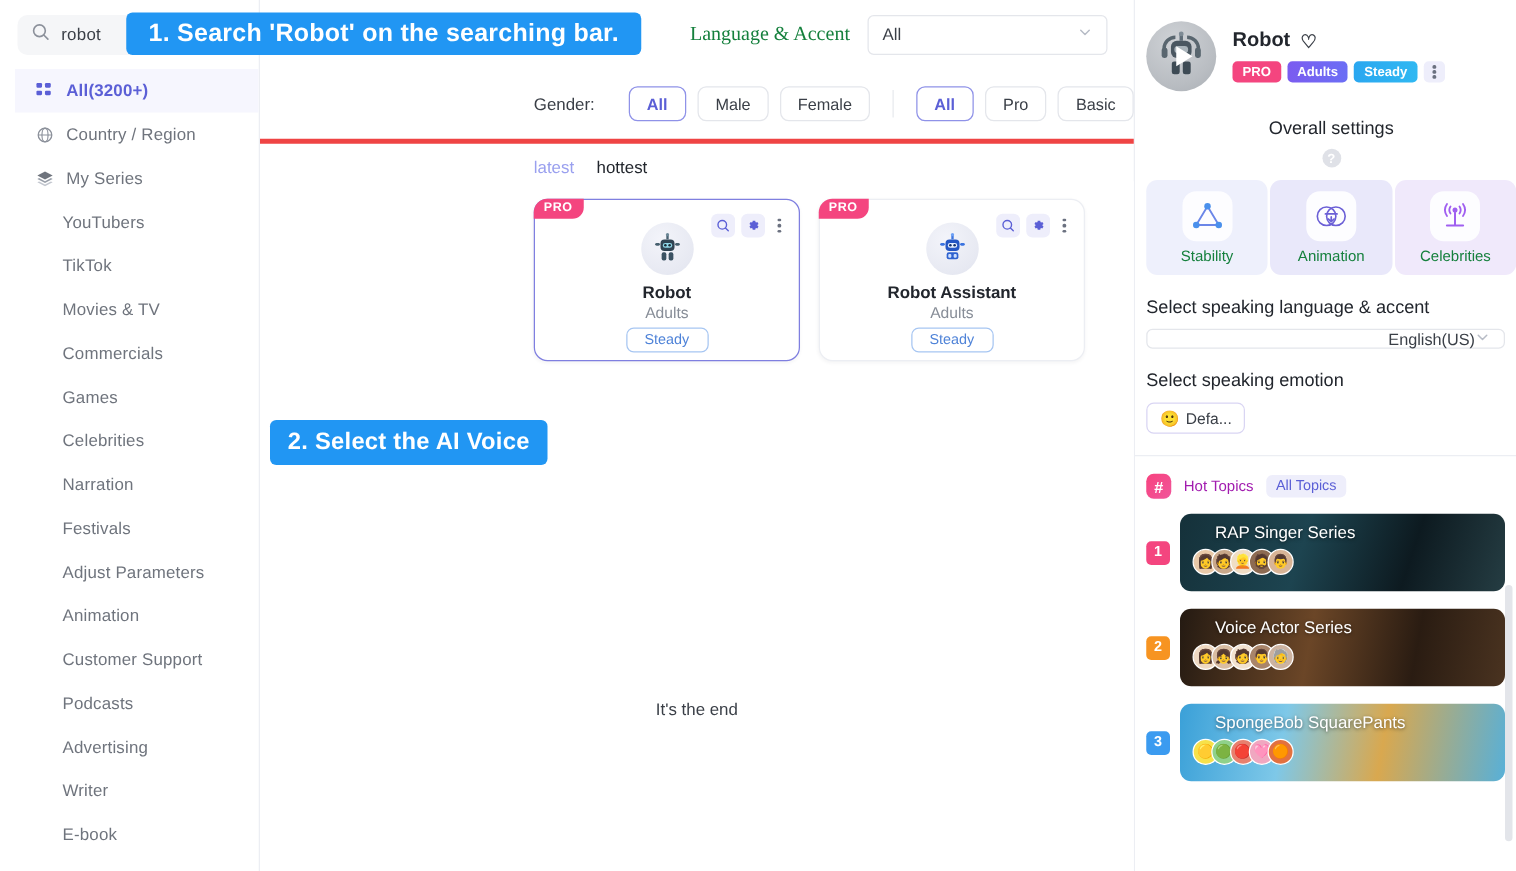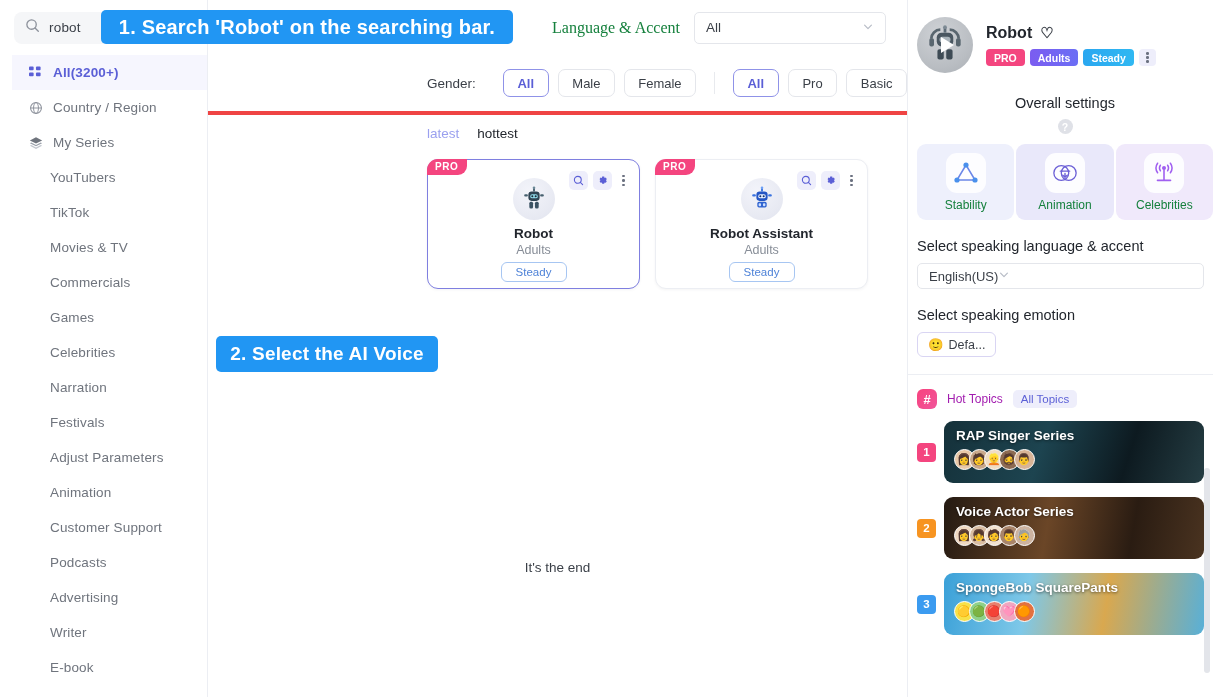--- a/index.html
+++ b/index.html
@@ -168,22 +168,22 @@
     display: flex; flex-direction: column; align-items: center; justify-content: center; gap: 5px;
     cursor: pointer;
   }
   .sc-stability { background: #eef0fc; }
   .sc-similarity { background: #e9e8fa; }
   .sc-exaggeration { background: #f0e9fb; }
   .sc-icon { width: 40px; height: 40px; border-radius: 11px; background: #fdfdff; display: flex; align-items: center; justify-content: center; }
   .sc-label { font-size: 12px; color: #15803d; }
   .field-label { font-size: 14.5px; color: #22262d; padding-left: 9px; margin-top: 18px; }
   .lang-select2 {
-    margin: 9px 9px 0 9px; height: 26px; border: 1px solid #e4e6eb; border-radius: 5px;
-    display: flex; align-items: center; justify-content: flex-start; padding: 0 11px;
+    margin: 9px 9px 0 9px; height: 16px; border: 1px solid #e4e6eb; border-radius: 5px;
+    display: flex; align-items: center; justify-content: flex-end; padding: 0 11px;
     font-size: 13px; color: #3a3f47; background: #fff; cursor: pointer;
   }
   .emo-chip {
     margin: 9px 0 0 9px; display: inline-flex; align-items: center; gap: 5px;
     height: 25px; padding: 0 10px; border: 1px solid #d9d5f3; border-radius: 6px;
     font-size: 12.5px; color: #3a3f47; background: #fff; cursor: pointer;
   }
   .hr { height: 1px; background: #eceef3; margin: 17px 0 0 0; }
 
   .hot-head { display: flex; align-items: center; gap: 10px; padding: 14px 0 0 9px; }
@@ -198,21 +198,21 @@
   .topic-row { display: flex; align-items: center; gap: 8px; padding-left: 9px; margin-bottom: 14px; }
   .rank {
     width: 19px; height: 19px; border-radius: 4px; color: #fff; font-size: 11.5px; font-weight: bold;
     display: flex; align-items: center; justify-content: center; flex: 0 0 19px;
   }
   .rank.r1 { background: #f4457f; } .rank.r2 { background: #f79421; } .rank.r3 { background: #3b9bf0; }
   .topic-card { width: 260px; height: 62px; border-radius: 9px; position: relative; overflow: hidden; cursor: pointer; }
   .tc-rap { background: linear-gradient(108deg,#15313a 0%,#1d4450 38%,#0d1a20 70%,#253d43 100%); }
   .tc-voice { background: linear-gradient(100deg,#241a12 0%,#6b4627 40%,#2a1c12 72%,#4a3320 100%); }
   .tc-sponge { background: linear-gradient(100deg,#3aa0d8 0%,#7ec8e8 32%,#d9a84f 62%,#58b0d8 100%); }
-  .tc-title { position: absolute; left: 12px; top: 7px; color: #fff; font-size: 13.5px; font-weight: bold; text-shadow: 0 1px 3px rgba(0,0,0,.55); }
+  .tc-title { position: absolute; left: 28px; top: 7px; color: #fff; font-size: 13.5px; font-weight: normal; text-shadow: 0 1px 3px rgba(0,0,0,.55); }
   .tc-avatars { position: absolute; left: 10px; top: 28px; display: flex; }
   .tc-av { width: 21px; height: 21px; border-radius: 50%; border: 1.5px solid #fff; margin-right: -6px; display:flex; align-items:center; justify-content:center; font-size:11px; overflow:hidden; }
   .scrollbar { position: absolute; right: 3px; top: 468px; width: 6px; height: 205px; background: #e3e5ea; border-radius: 3px; cursor: pointer; }
 </style>
 </head>
 <body>
 
 <div class="app">
 
   <aside class="sidebar">

